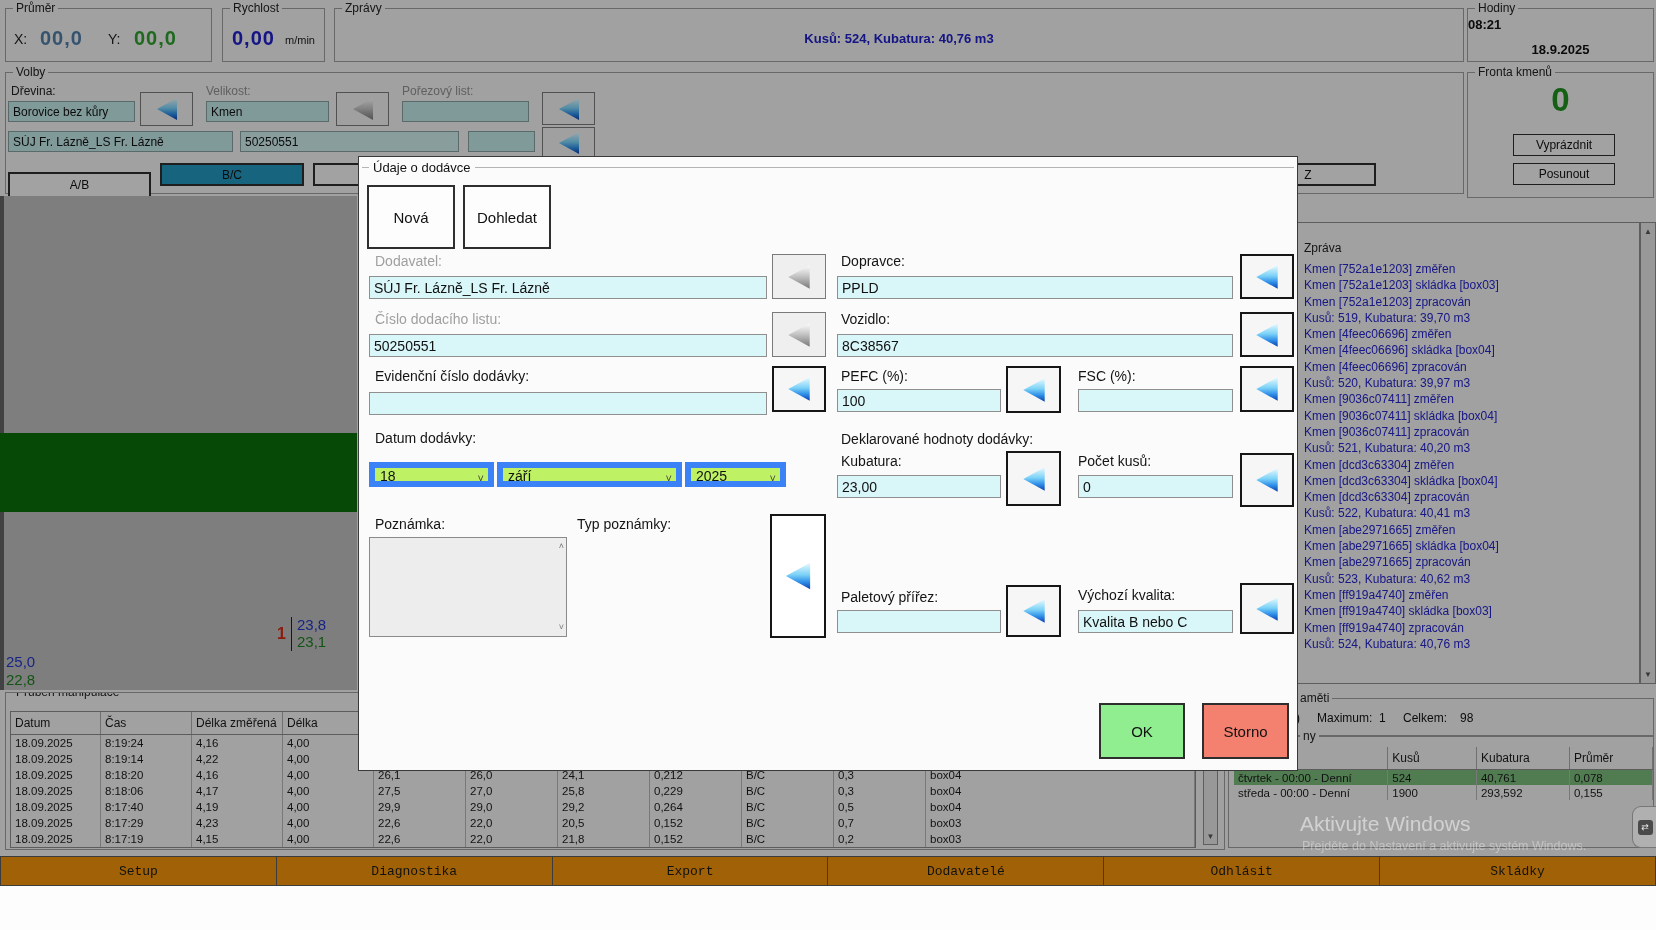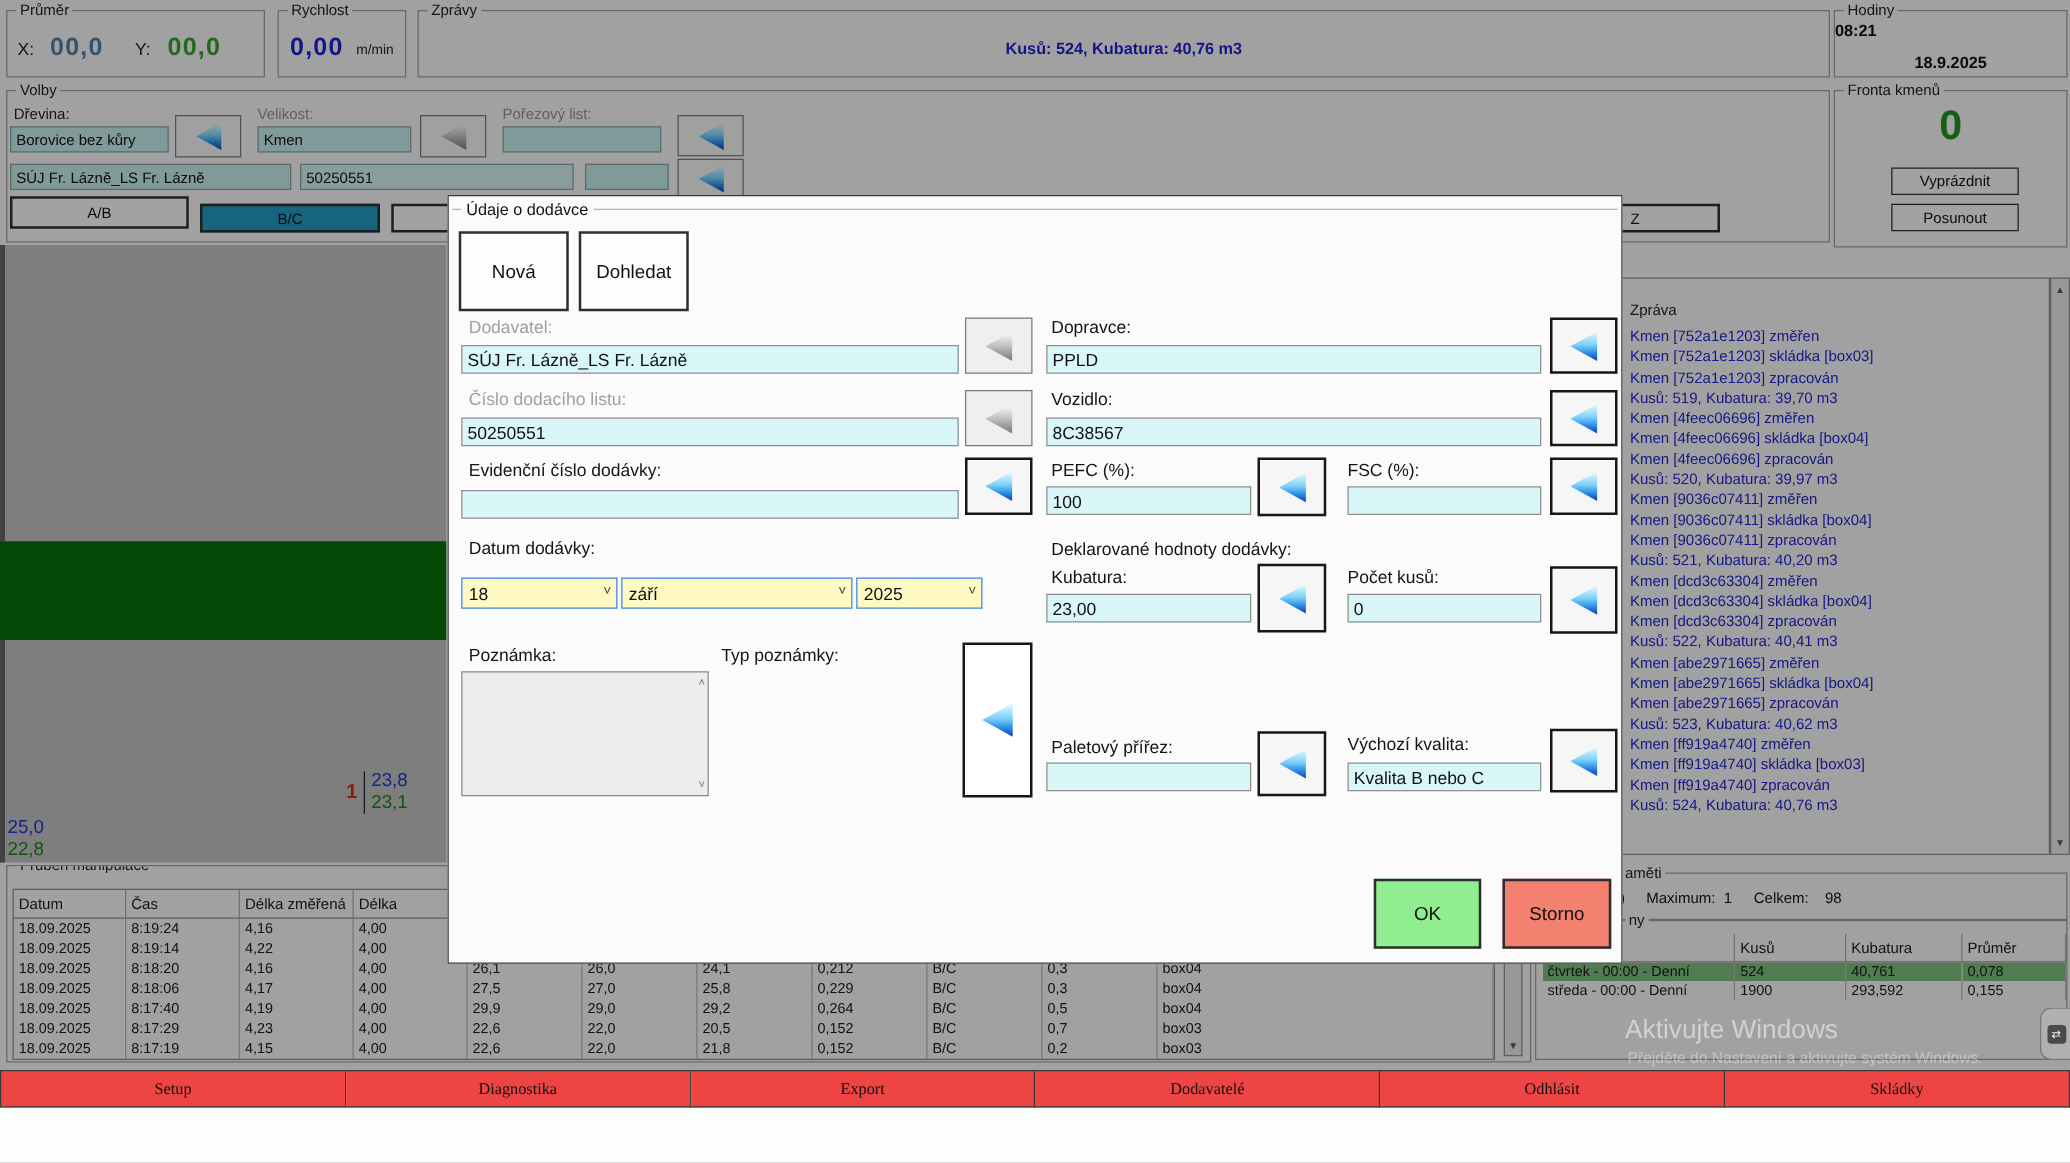--- a/index.html
+++ b/index.html
@@ -22,38 +22,38 @@
        box-sizing:border-box;font-family:inherit;cursor:default;}
   .dlbl{position:absolute;font-size:14px;color:#141414;white-space:nowrap;}
   .dlbl.gray{color:#9f9f9f;}
   .bigval{position:absolute;font-weight:bold;font-size:20px;letter-spacing:1px;}
   #dialog{position:absolute;left:358px;top:156px;width:940px;height:615px;background:#fbfbfb;
           border:1px solid #3a3a3a;z-index:100;box-sizing:border-box;}
   #dialog .inner-frame{position:absolute;left:3px;top:10px;width:932px;height:600px;
           border:1px solid #b4b4b4;border-bottom:none;border-left:none;border-right:none;}
   #dialog .dtitle{position:absolute;left:10px;top:3px;font-size:13px;background:#fbfbfb;
           padding:0 4px;z-index:2;}
-  .dd{position:absolute;background:#fef9c3;border:1px solid #3b82f6;box-sizing:border-box;
-      font-size:14px;display:flex;align-items:center;padding-left:5px;}
+  .dd{position:absolute;background:#bef264;border:6px solid #3b82f6;box-sizing:border-box;
+      font-size:14px;display:flex;align-items:flex-start;padding-left:5px;}
   .dd .chev{position:absolute;right:4px;top:4px;color:#444;font-size:11px;}
   .note{position:absolute;background:#ededed;border:1px solid #8a8a8a;box-sizing:border-box;}
   .note .sa{position:absolute;right:2px;color:#777;font-size:9px;line-height:9px;}
   .msg-item{font-size:12px;color:#2424c8;line-height:16.3px;white-space:nowrap;}
   .sb{position:absolute;background:#e3e3e3;border:1px solid #8d8d8d;box-sizing:border-box;}
   .sb .ar{position:absolute;left:0;width:100%;text-align:center;color:#555;font-size:8px;line-height:13px;}
   table.flat{border-collapse:collapse;table-layout:fixed;}
   .hcell{font-size:12px;color:#1a1a1a;text-align:left;padding:3px 0 3px 4px;font-weight:normal;
          border-right:1px solid #a8a8a8;border-bottom:1px solid #8a8a8a;overflow:hidden;white-space:nowrap;}
   .ccell{font-size:11.5px;color:#1a1a1a;padding:1px 0 1px 4px;border-right:1px solid #b3b3b3;
          overflow:hidden;white-space:nowrap;}
   #dim{position:absolute;left:0;top:0;width:1656px;height:856px;background:rgba(0,0,0,0.33);z-index:50;}
   .wm{position:absolute;z-index:60;color:rgba(250,250,250,0.55);}
   #nav{position:absolute;left:0;top:856px;width:1656px;height:30px;display:flex;z-index:10;}
-  #nav .nbtn{flex:1;background:#ef4444;border:1px solid #3c3c3c;border-left-width:0;
-       font-size:13px;color:#111;font-family:Liberation Serif, serif;cursor:default;}
+  #nav .nbtn{flex:1;background:#a16207;border:1px solid #3c3c3c;border-left-width:0;
+       font-size:13px;color:#111;font-family:Liberation Mono, monospace;cursor:default;}
   #nav .nbtn:first-child{border-left-width:1px;}
   .tri{display:block;}
 </style>
 </head>
 <body>
 
 <div id="screen">
 
   <svg width="0" height="0" style="position:absolute" aria-hidden="true">
     <defs>
@@ -131,21 +131,21 @@
   <input class="fld" style="left: 240px; top: 131px; width: 219px; height: 21px; background: rgb(205, 234, 234);" readonly="" value="50250551">
   <input class="fld" style="left: 468px; top: 131px; width: 67px; height: 21px;" readonly="" value="">
   <button class="abtn" style="left:542px;top:127px;width:53px;height:32px">
     <span>
         <svg class="tri" width="26" height="28" viewBox="0 0 26 28">
           <polygon points="3,14 23,3 23,25" fill="#3f9be6" style="fill:url(#gBlue)"></polygon>
         </svg>
       </span>
   </button>
 
-  <button class="btn" style="left:8px;top:157px;width:143px;height:26px">A/B</button>
+  <button class="btn" style="left:8px;top:172px;width:143px;height:26px">A/B</button>
   <button class="btn" style="left:160px;top:163px;width:144px;height:23px;background:#2396be">B/C</button>
   <button class="btn" style="left:313px;top:163px;width:100px;height:23px"></button>
   <button class="btn" style="left:1240px;top:163px;width:136px;height:23px">Z</button>
 
   <div class="grp" style="left:1467px;top:72px;width:185px;height:124px">
     <span class="gl">Fronta kmenů</span>
     <div class="abs" style="left:0;top:8px;width:100%;text-align:center;font-size:33px;font-weight:bold;color:#1f8f1f">0</div>
     <button class="btn" style="left:45px;top:61px;width:102px;height:22px;border-width:1px">Vyprázdnit</button>
     <button class="btn" style="left:45px;top:90px;width:102px;height:22px;border-width:1px">Posunout</button>
   </div>

